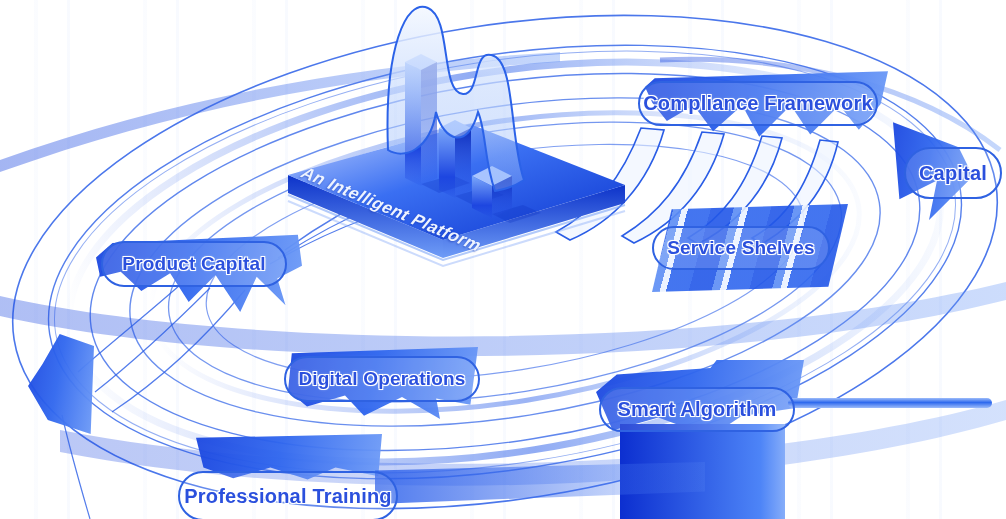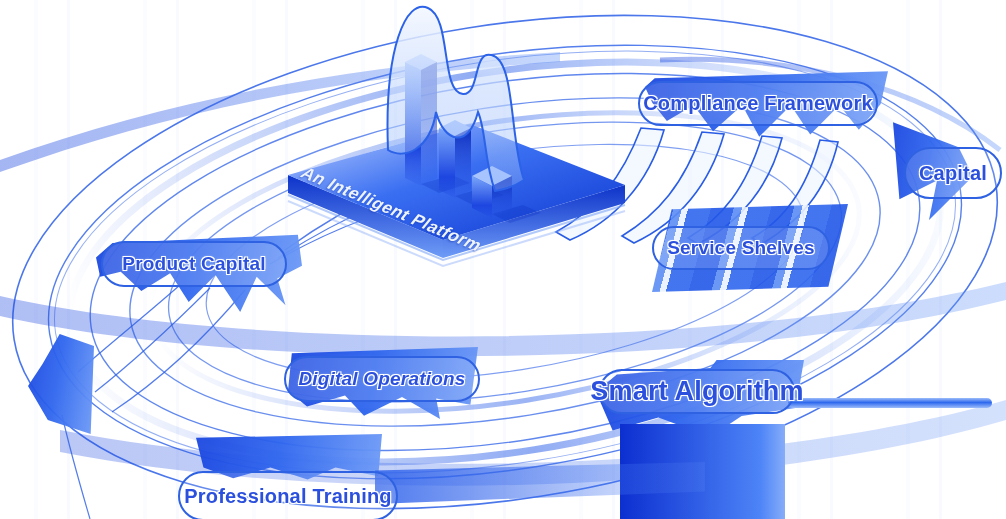--- a/index.html
+++ b/index.html
@@ -193,19 +193,19 @@
 
   <div class="pill" style="left:638px;top:81px;width:236px;height:41px;font-size:20px;">Compliance Framework</div>
 
   <div class="pill" style="left:904px;top:147px;width:94px;height:48px;font-size:20px;">Capital</div>
 
   <div class="pill" style="left:652px;top:226px;width:174px;height:40px;font-size:19px;">Service Shelves</div>
 
   <div class="pill" style="left:101px;top:241px;width:182px;height:42px;font-size:19px;">Product Capital</div>
 
 
-  <div class="pill" style="left:284px;top:356px;width:192px;height:42px;font-size:19px;font-style:italic;">Digital Operations</div>
-
-  <div class="pill" style="left:599px;top:369px;width:192px;height:41px;font-size:27px;">Smart Algorithm</div>
+  <div class="pill" style="left:284px;top:356px;width:192px;height:42px;font-size:19px;">Digital Operations</div>
+
+  <div class="pill" style="left:599px;top:387px;width:192px;height:41px;font-size:20px;">Smart Algorithm</div>
 
   <div class="pill" style="left:178px;top:471px;width:216px;height:46px;font-size:20px;">Professional Training</div>
 
 </div>
 
 </body></html>

